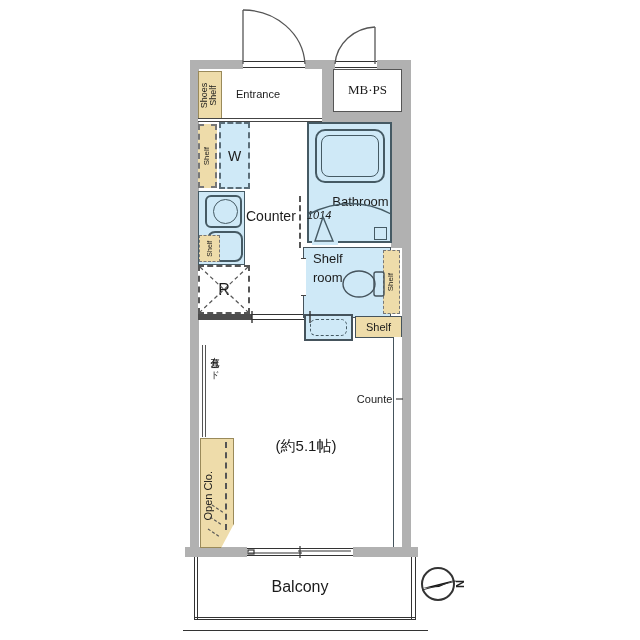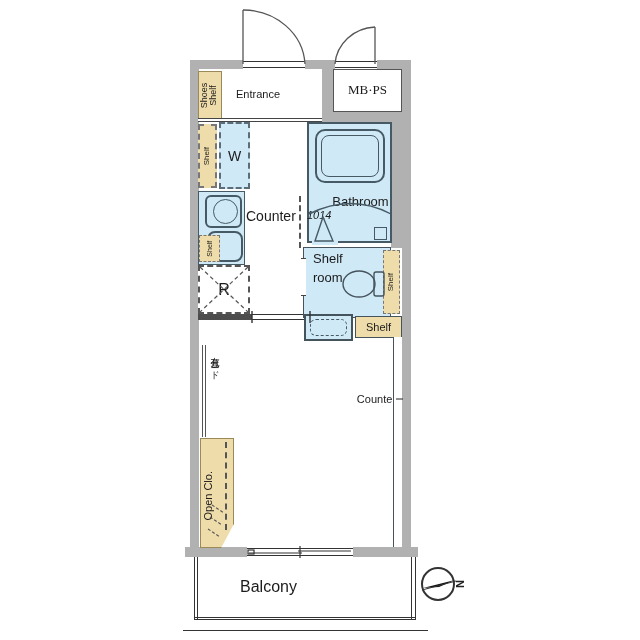--- a/index.html
+++ b/index.html
@@ -82,21 +82,21 @@
                clip-path:polygon(0 0,100% 0,100% 78%,62% 100%,0 100%);}
   .hanger-rod{left:225px;top:442px;width:0;height:88px;border-left:2px dashed #555;}
   .openclo-lbl{left:198px;top:460px;width:22px;height:72px;font-size:11px;}
 
   
   .window{left:247px;top:548px;width:106px;height:8px;background:#fff;border-top:1px solid #333;border-bottom:1px solid #333;}
   .rail-left{left:194px;top:557px;width:4px;height:62px;border-left:1px solid #333;border-right:1px solid #333;}
   .rail-right{left:411px;top:557px;width:5px;height:62px;border-left:1px solid #333;border-right:1px solid #333;}
   .rail-bottom{left:194px;top:617px;width:222px;height:3px;border-top:1px solid #333;border-bottom:1px solid #333;}
   .outer-edge{left:183px;top:630px;width:245px;height:2px;border-top:1.5px solid #333;}
-  .balcony-lbl{left:240px;top:578px;width:120px;font-size:16px;}
+  .balcony-lbl{left:240px;top:578px;width:120px;text-align:center;font-size:16px;}
 </style>
 </head>
 <body>
 
 <div id="canvas">
 
   <div class="abs wall w-top-a"></div>
   <div class="abs wall w-top-b"></div>
   <div class="abs wall w-top-c"></div>
   <div class="abs thr-entrance"></div>
@@ -152,20 +152,21 @@
   <div class="abs powder-doorway"></div>
   <div class="vtext shelf shelf-powder">
       <span>Shelf</span>
     </div>
   <div class="abs water basin"></div>
   <div class="abs basin-inner"></div>
   <div class="abs shelf shelf-bottom">
       <span>Shelf</span>
     </div>
 
+  <div class="lbl bed-size">(約5.1帖)</div>
   <div class="lbl counter-lbl">Counter</div>
   <div class="abs counter-strip"></div>
   <div class="abs pegboard-line"></div>
   <div class="lbl jp-vert pegboard-lbl">有孔ボード</div>
   <div class="abs shelf open-closet"></div>
   <div class="abs hanger-rod"></div>
   <div class="vtext openclo-lbl">
       <span>Open Clo.</span>
     </div>
 

